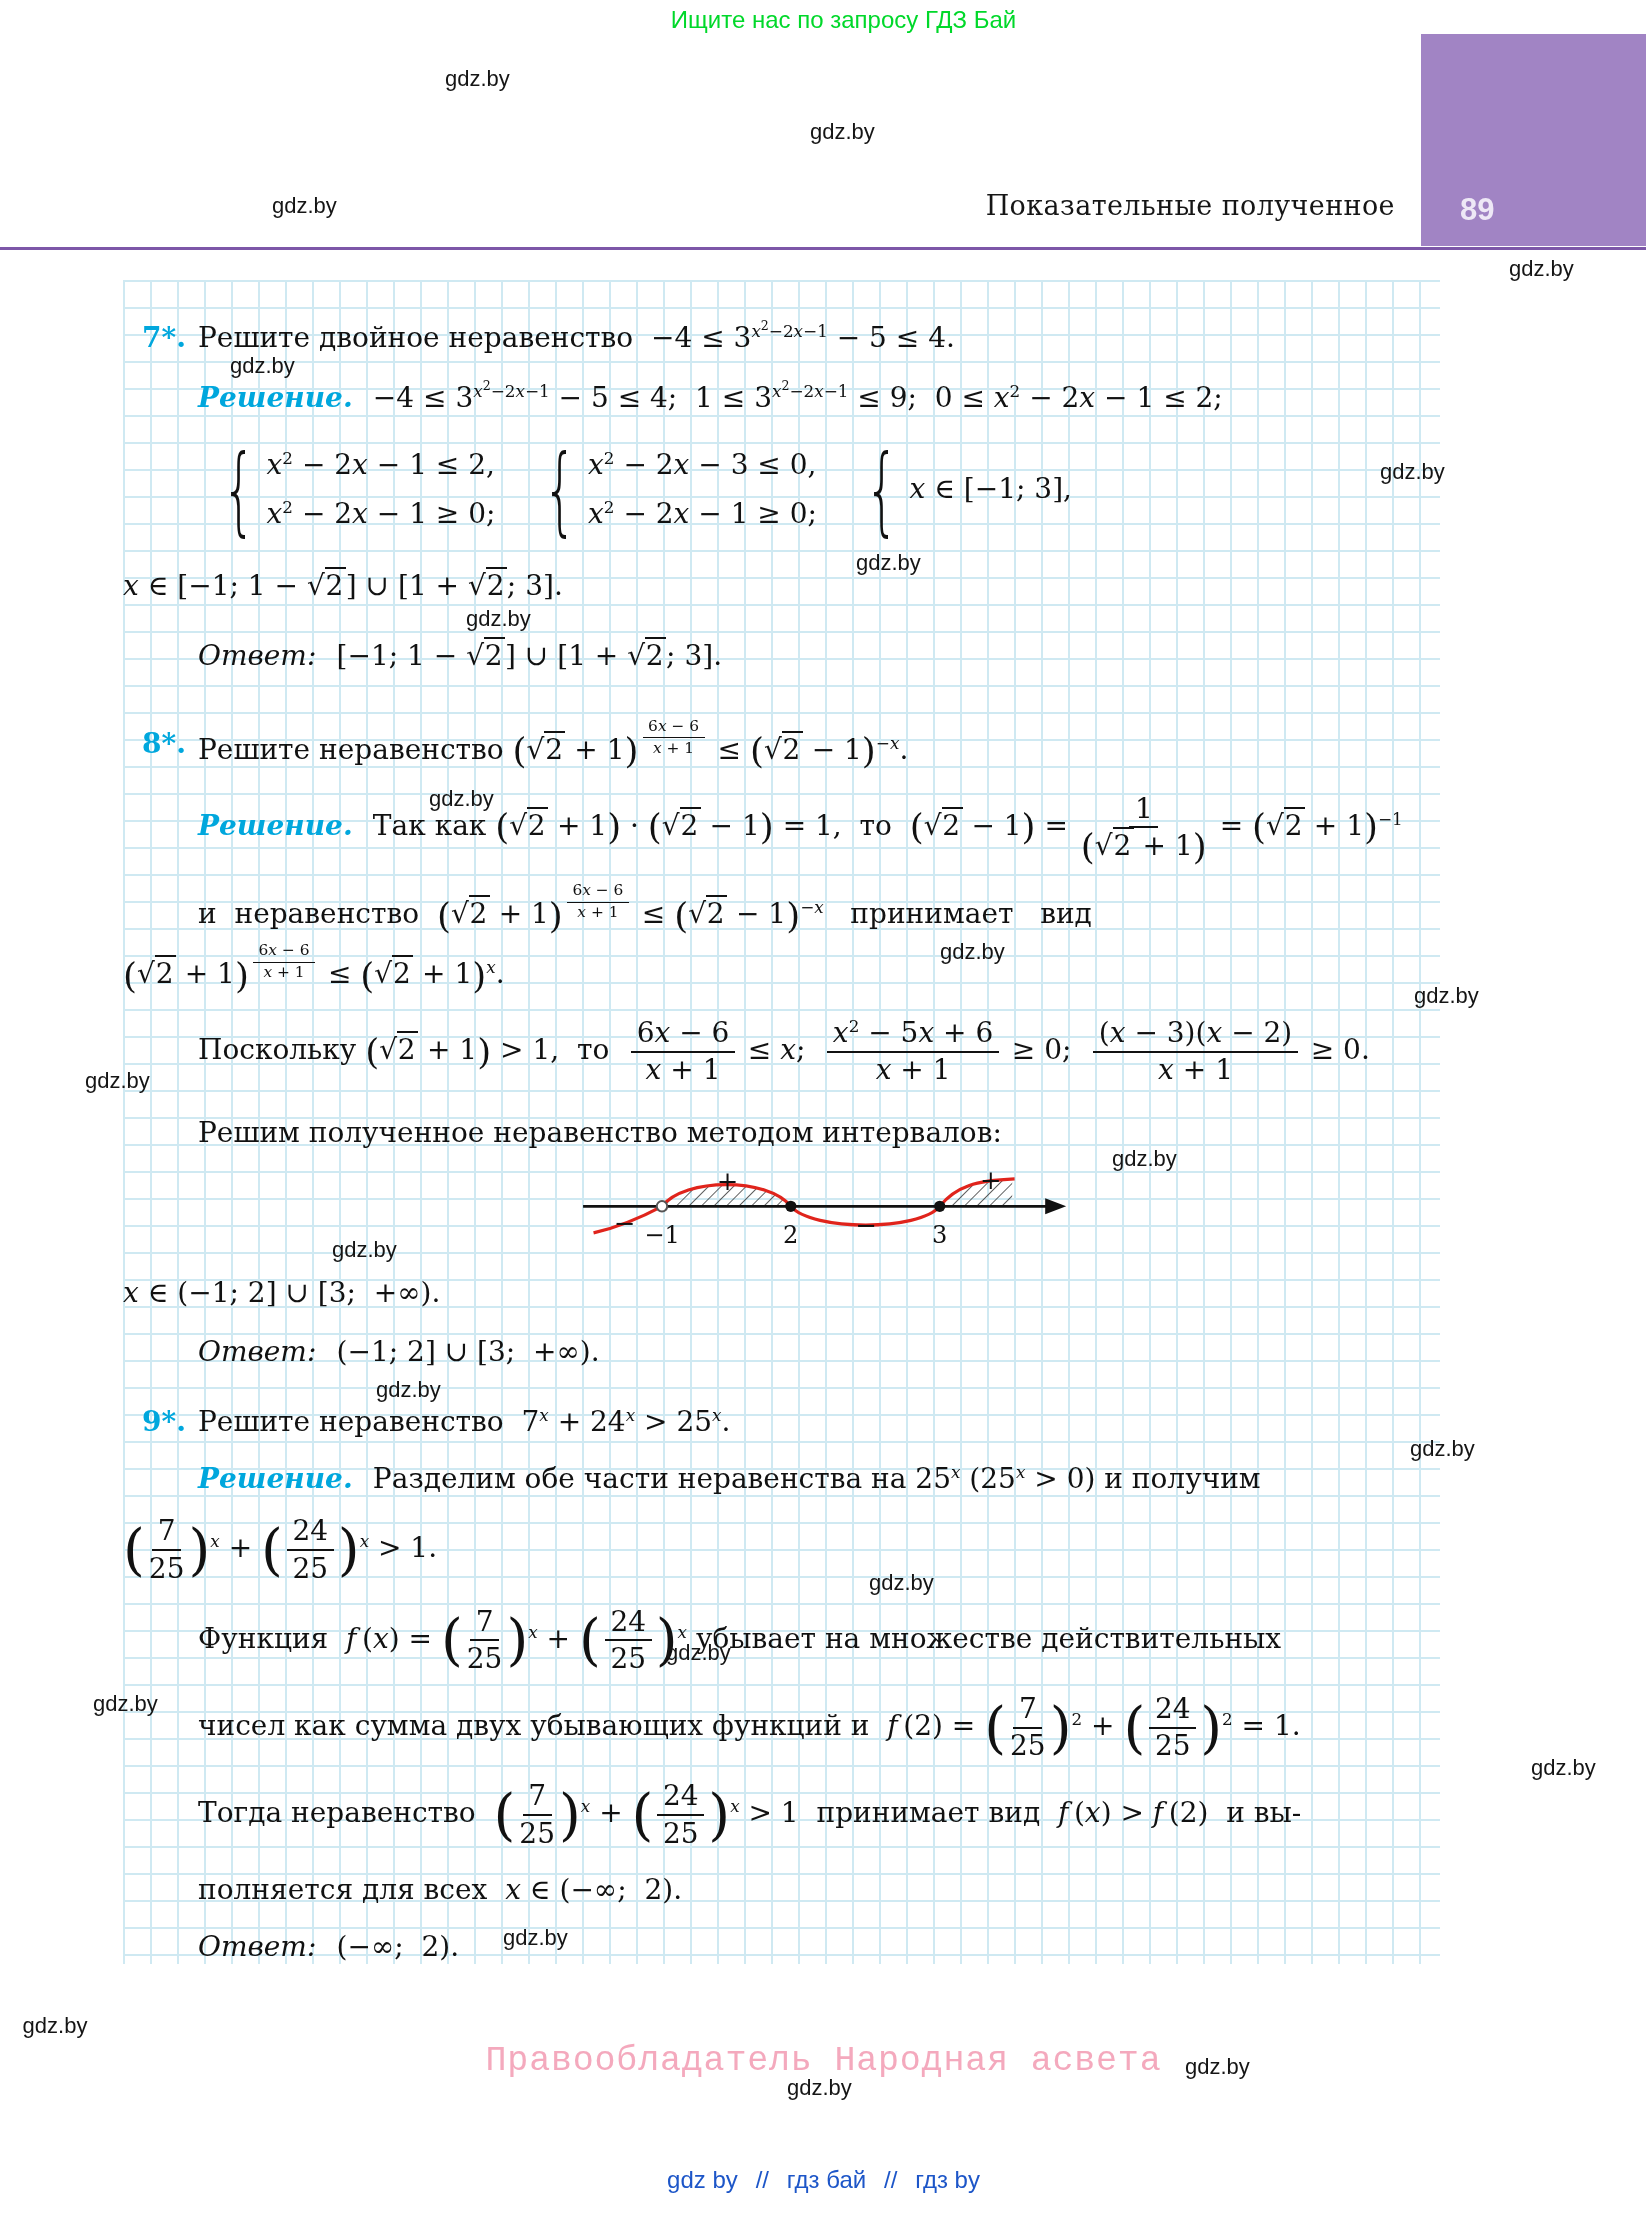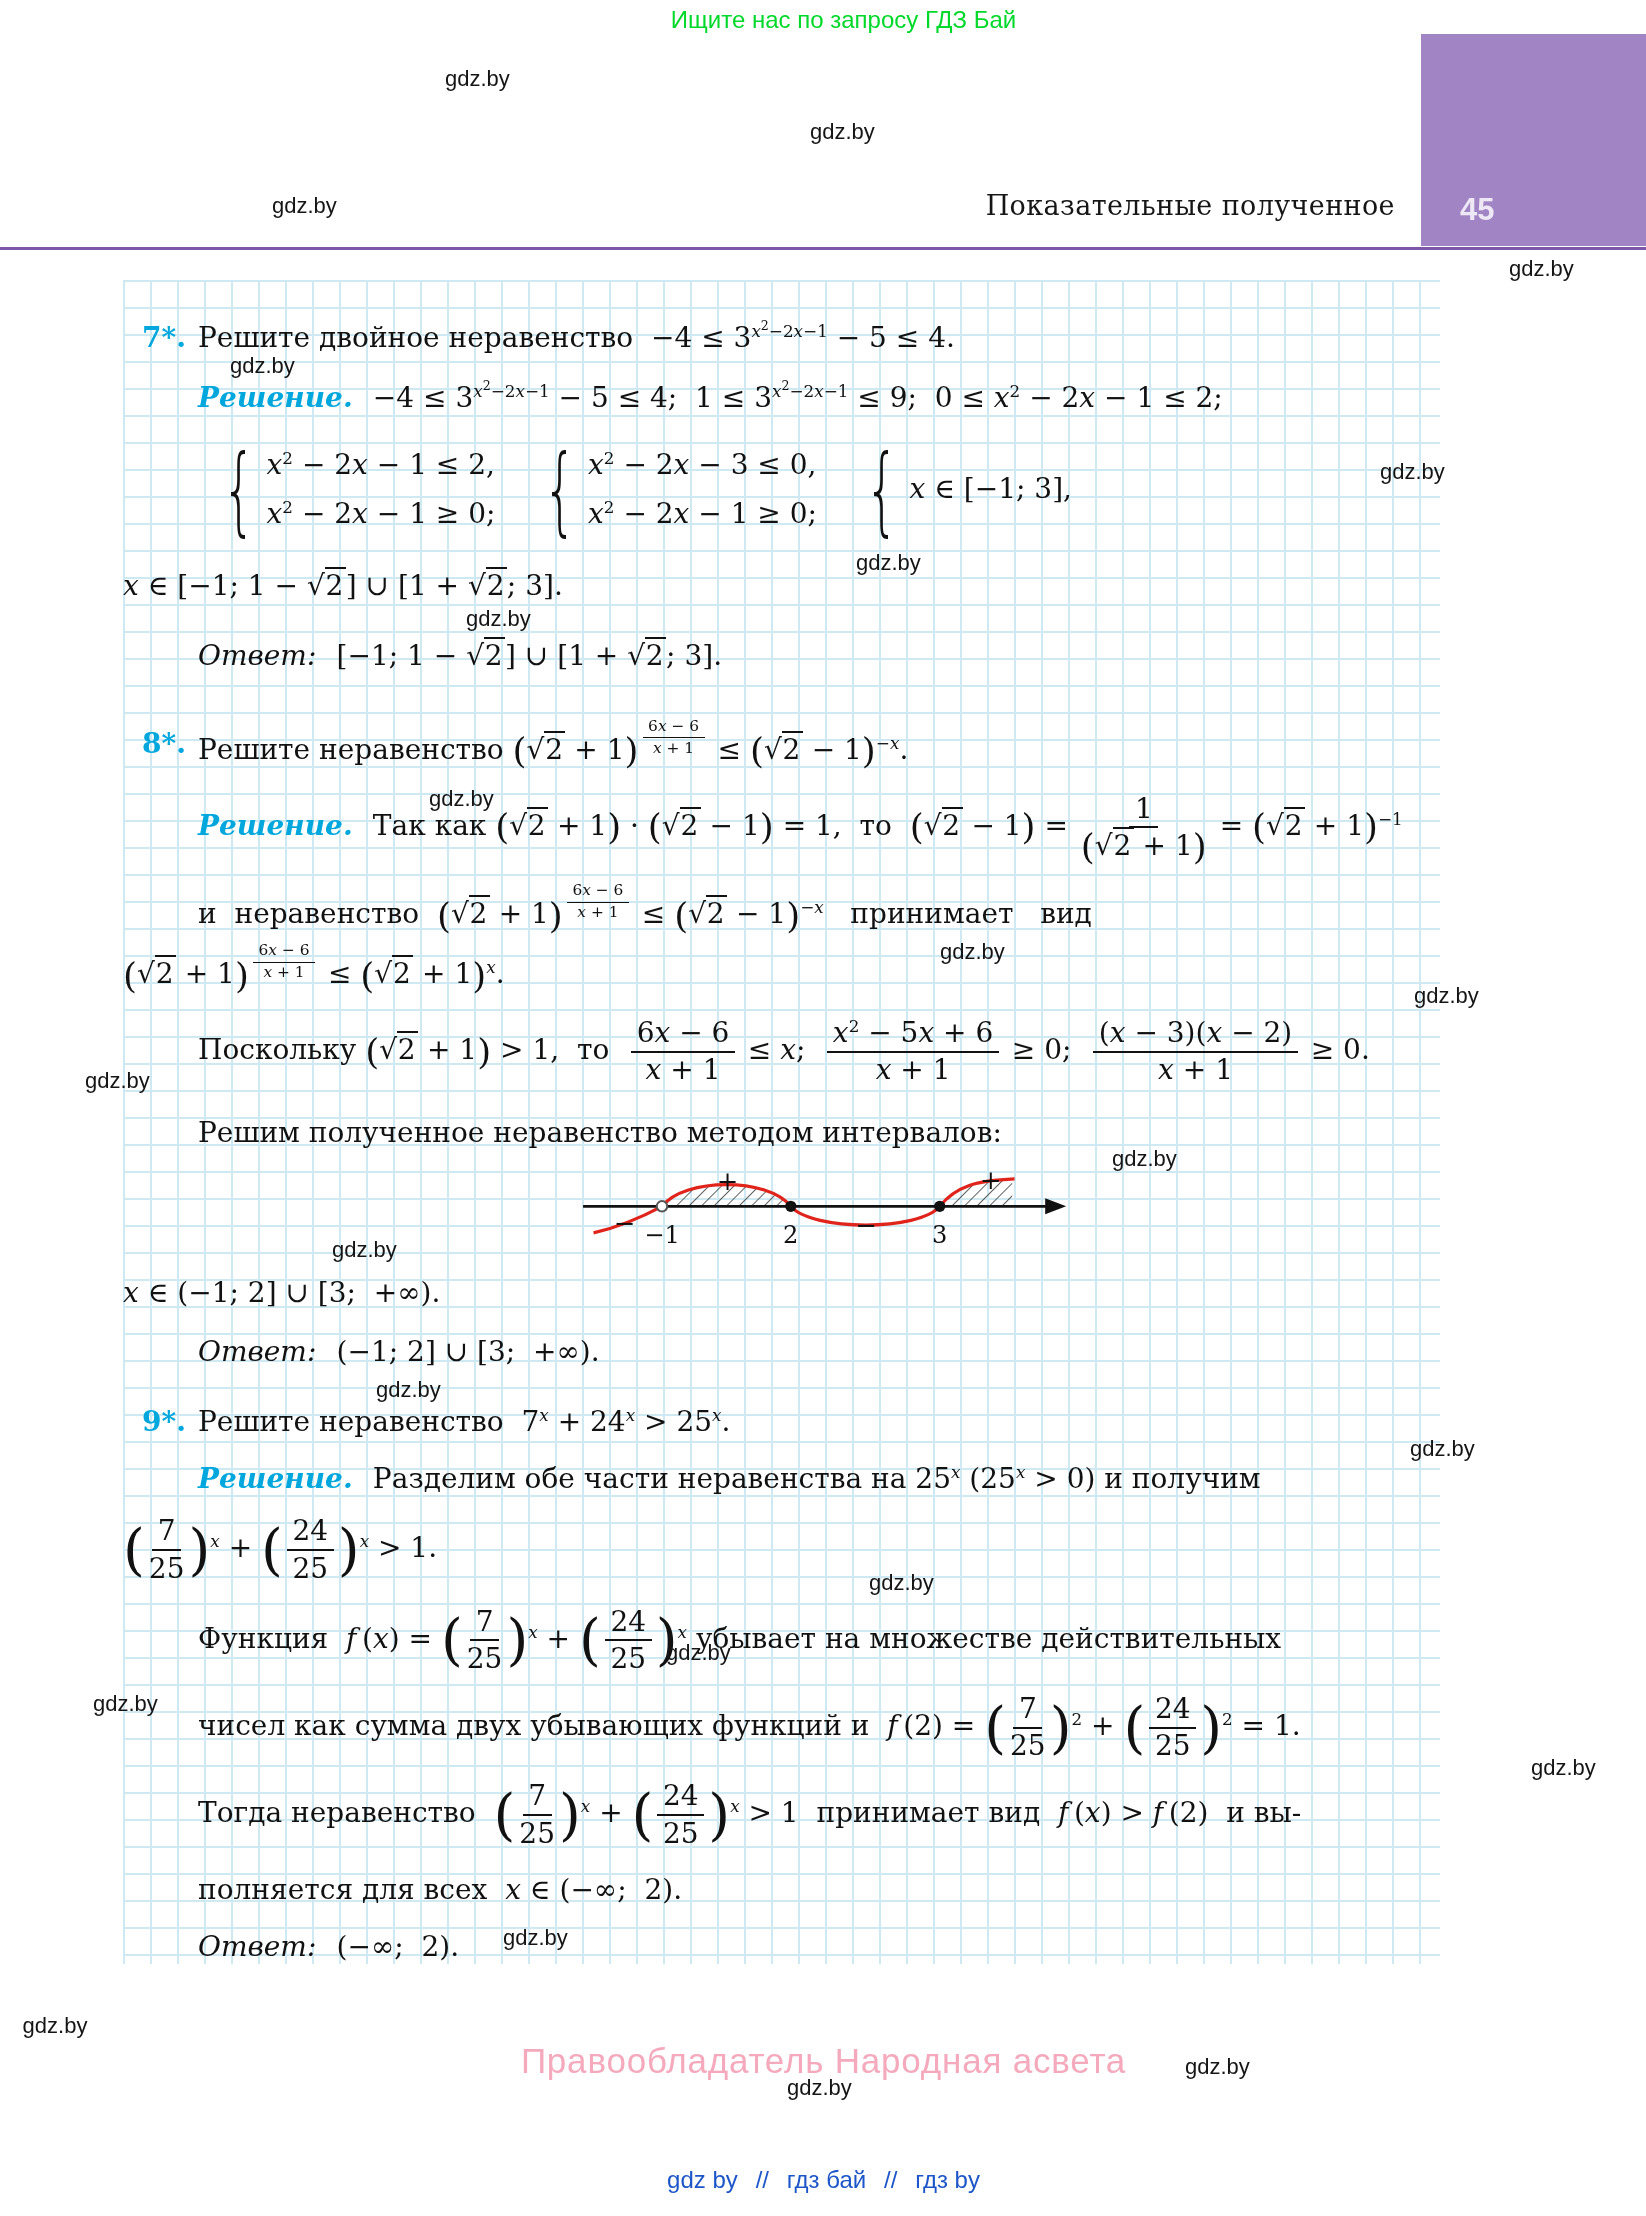--- a/index.html
+++ b/index.html
@@ -63,21 +63,21 @@
   .l13{margin-top:11.3px;} .l14{margin-top:21px;} .l15{margin-top:32px;} .l16{margin-top:19.3px;}
   .l17{margin-top:17.7px;} .l18{margin-top:21px;} .l19{margin-top:17.7px;} .l20{margin-top:17.7px;}
   .l21{margin-top:21px;} .l22{margin-top:19.3px;}
 
   
   .sgn{font:32px "DejaVu Serif",serif;fill:#111;}
   .lbl{font:30px "DejaVu Serif",serif;fill:#111;}
 
   
   .publisher{position:absolute;top:2041px;left:0;width:100%;text-align:center;
-    font-family:Liberation Sans, sans-serif;font-size:35px;color:#f4a9bd;letter-spacing:0.8px;}
+    font-family:Liberation Mono, monospace;font-size:35px;color:#f4a9bd;letter-spacing:0.8px;}
   .bottom-links{position:absolute;top:2166px;left:0;width:100%;text-align:center;
     font-family:"Liberation Sans",sans-serif;font-size:24px;color:#1d56c8;}
   .blink{color:#1d56c8;text-decoration:none;cursor:pointer;margin:0 8px;}
   .bsep{color:#1d56c8;margin:0 3.2px;}
 </style>
 </head>
 <body>
 
 <div class="page">
 
@@ -102,21 +102,21 @@
   <span class="wm" style="left:869px;top:1570px">gdz.by</span>
   <span class="wm" style="left:666px;top:1640px">gdz.by</span>
   <span class="wm" style="left:93px;top:1691px">gdz.by</span>
   <span class="wm" style="left:1531px;top:1755px">gdz.by</span>
   <span class="wm" style="left:503px;top:1925px">gdz.by</span>
   <span class="wm" style="left:22.6px;top:2013px">gdz.by</span>
   <span class="wm" style="left:1185px;top:2054px">gdz.by</span>
   <span class="wm" style="left:787px;top:2075px">gdz.by</span>
 
   <div class="purple-block">
-    <span class="page-num">45</span>
+    <span class="page-num">89</span>
   </div>
   <div class="header-title">Показательные полученное</div>
   <div class="header-rule"></div>
 
   <div class="grid-paper">
 
     <div class="line m l1">
       <span class="pnum">7*.</span>
       <span>Решите двойное неравенство &nbsp;−4 ≤ 3<sup><i>x</i><sup>2</sup>−2<i>x</i>−1</sup> − 5 ≤ 4.</span>
     </div>

